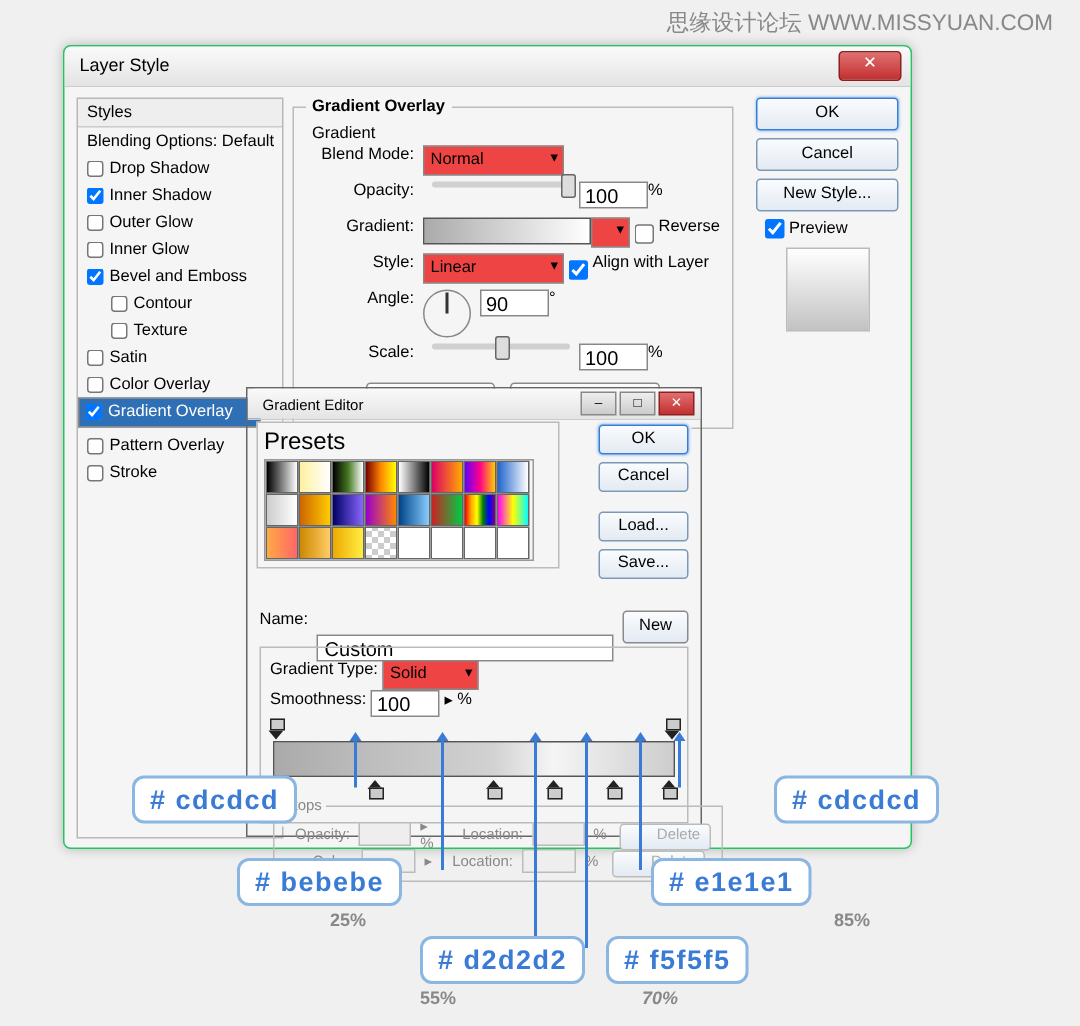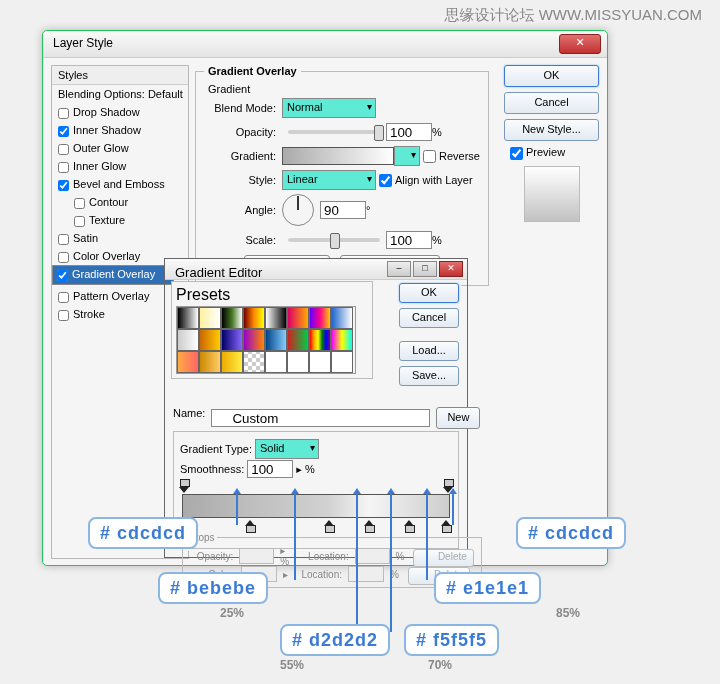--- a/index.html
+++ b/index.html
@@ -19,48 +19,48 @@
 .rpane{position:absolute;right:0;top:0;width:95px}
 .btn{background:linear-gradient(#fafcfe,#e3eaf2);border:1px solid #7a99b8;border-radius:3px;height:20px;line-height:18px;text-align:center;margin-bottom:5px;cursor:default}
 .btn.primary{border:1px solid #3a7bd5;box-shadow:0 0 2px #6eb2f7}
 .prevlbl{margin-top:4px}
 .prevlbl input{vertical-align:middle;margin:0 3px 0 6px}
 .prevsw{width:54px;height:54px;margin:6px 0 0 20px;border:1px solid #bbb;background:linear-gradient(#fff,#c2c2c2)}
 
 .main{position:absolute;left:144px;top:0;width:294px;height:210px}
 .fs{border:1px solid #bbb;padding:6px 8px 8px;position:relative;margin:0}
 .fs>legend{padding:0 4px}
-.row{display:flex;align-items:center;height:22px;margin-top:2px}
+.row{display:flex;height:22px;margin-top:2px}
 .row label{width:72px;text-align:right;padding-right:6px}
-.sel{border:1px solid #888;background:#5eead4;height:18px;padding:0 18px 0 4px;min-width:70px;display:inline-block;line-height:16px;position:relative}
+.sel{border:1px solid #888;background:#ef4444;height:18px;padding:0 18px 0 4px;min-width:70px;display:inline-block;line-height:16px;position:relative}
 .sel:after{content:"▾";position:absolute;right:3px;top:0;font-size:10px}
 .num{width:38px;height:16px;border:1px solid #888;background:#fff;text-align:left;padding:0 3px}
 .slider{width:92px;height:4px;background:#d0d0d0;border-radius:2px;display:inline-block;position:relative;margin:0 6px}
 .slider i{position:absolute;top:-5px;width:8px;height:14px;background:#ddd;border:1px solid #666;border-radius:2px}
 .grad{display:inline-block;width:110px;height:16px;border:1px solid #555;background:linear-gradient(90deg,#aaa,#fff)}
 .chk{vertical-align:middle;margin:0 3px}
 .dial{width:30px;height:30px;border:1px solid #888;border-radius:50%;display:inline-block;position:relative;background:#f5f5f5}
 .dial:after{content:"";position:absolute;left:14px;top:1px;width:2px;height:14px;background:#333}
 .smbtn{background:linear-gradient(#fafcfe,#e3eaf2);border:1px solid #8a8a8a;border-radius:3px;height:20px;line-height:18px;padding:0 10px;display:inline-block;margin:4px 3px 0}
 
 .ge{position:absolute;left:164px;top:258px;width:302px;height:298px;border:1px solid #666}
 .ge .titlebar{height:20px}
-.ge .titlebar span{top:6px;font-size:13px}
+.ge .titlebar span{top:6px;font-size:10px}
 .ge .wbtns{position:absolute;right:4px;top:2px;display:flex;gap:2px}
 .ge .wbtns div{width:22px;height:14px;border:1px solid #888;background:linear-gradient(#eee,#ccc);font-size:9px;text-align:center;line-height:12px}
 .ge .wbtns .x{background:linear-gradient(#e07070,#c23030);color:#fff;border-color:#8b2020}
 .ge-body{position:absolute;inset:22px 6px 6px;background:#f5f5f5}
 .presets{border:1px solid #bbb;padding:4px;width:192px}
 .presets .lbl{font-size:16px;margin-bottom:2px}
 .swatches{display:grid;grid-template-columns:repeat(8,22px);grid-auto-rows:22px;gap:0;border:1px solid #999;width:178px;height:66px;overflow:hidden}
 .swatches div{border:1px solid #666}
 .ge-r{position:absolute;right:2px;top:2px;width:60px}
 .ge-r .btn{height:18px;line-height:16px;font-size:11px}
 .namerow{position:absolute;left:2px;top:126px;width:286px;height:20px;display:flex;}
-.namerow input{flex:1;margin:2px 6px;height:16px;border:1px solid #888;padding:0 20px}
+.namerow input{flex:1;margin:16px 6px;height:16px;border:1px solid #888;padding:0 4px}
 .typebox{position:absolute;left:2px;top:150px;right:2px;bottom:2px;border:1px solid #bbb;padding:6px}
 .typebox .gradbar{height:22px;border:1px solid #555;background:linear-gradient(90deg,#aaa 0%,#bebebe 25%,#d2d2d2 55%,#f5f5f5 70%,#e1e1e1 85%,#cdcdcd 100%);margin:16px 2px 4px;position:relative}
 .stop{position:absolute;top:20px;width:10px;height:12px}
 .stop:before{content:"";position:absolute;left:0;top:0;border:5px solid transparent;border-bottom:6px solid #222}
 .stop:after{content:"";position:absolute;left:1px;top:10px;width:8px;height:6px;background:#ccc;border:1px solid #222}
 .ostop{top:-14px}
 .ostop:before{border:5px solid transparent;border-top:6px solid #222;top:6px}
 .ostop:after{top:-2px}
 .stopsfs{border:1px solid #bbb;margin-top:14px;padding:4px;font-size:10px;color:#888}
 .stopsfs .r{display:flex;align-items:center;height:18px;gap:6px}
@@ -232,14 +232,14 @@
     <div class="callout" style="left: 158px; top: 572px;"># bebebe</div>
     <div class="pct" style="left: 220px; top: 606px;">25%</div>
     <div class="ptr" style="left: 426px; top: 490px; height: 90px;"></div>
     <div class="callout" style="left: 434px; top: 572px;"># e1e1e1</div>
     <div class="pct" style="left: 556px; top: 606px;">85%</div>
     <div class="ptr" style="left: 356px; top: 490px; height: 142px;"></div>
     <div class="callout" style="left: 280px; top: 624px;"># d2d2d2</div>
     <div class="pct" style="left: 280px; top: 658px;">55%</div>
     <div class="ptr" style="left: 390px; top: 490px; height: 142px;"></div>
     <div class="callout" style="left: 404px; top: 624px;"># f5f5f5</div>
-    <div class="pct" style="left: 428px; top: 658px;">70%</div>
+    <div class="pct" style="left: 428px; top: 658px; font-style: italic;">70%</div>
   </div>
 
 </body></html>

